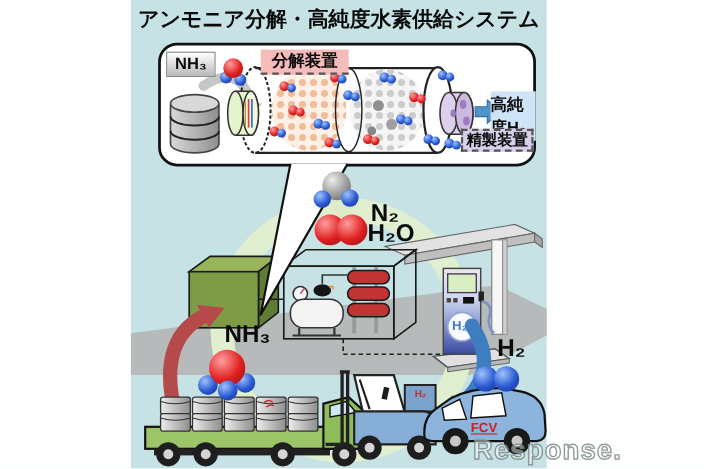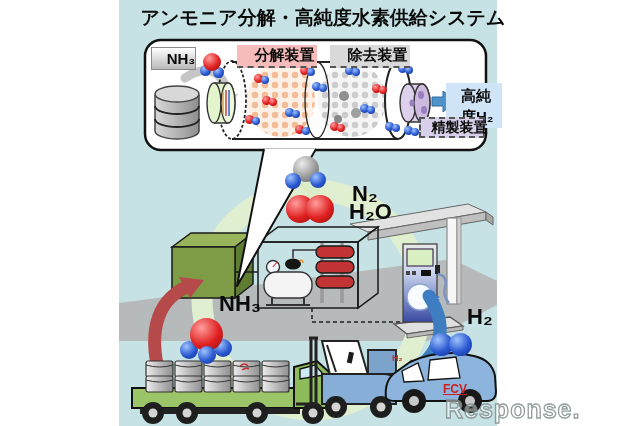--- a/index.html
+++ b/index.html
@@ -1,21 +1,21 @@
 <!DOCTYPE html>
 <html><head>
 <meta charset="utf-8">
 <style>
   html,body{margin:0;padding:0;background:#fff;}
   #stage{position:relative;width:640px;height:426px;overflow:hidden;background:#fff;
          font-family:"Liberation Sans","DejaVu Sans",sans-serif;}
   #content{position:absolute;left:119px;top:0;width:378px;height:426px;background:#c6e2e4;}
   svg.scene{position:absolute;left:0;top:0;width:640px;height:426px;}
   .lbl{position:absolute;display:flex;align-items:center;justify-content:center;
-       color:#0a0a0a;font-weight:bold;white-space:nowrap;padding-left:15px;}
+       color:#0a0a0a;font-weight:bold;white-space:nowrap;}
   #title{left:119px;top:5px;width:378px;height:26px;font-size:19px;letter-spacing:0px;}
   .tagbox{border-bottom:2px dashed #555;box-sizing:border-box;font-size:15px;}
   #lbl-decomp{left:237px;top:45px;width:80px;height:23px;background:#f6bcbc;}
   #lbl-removal{left:330px;top:45px;width:80px;height:23px;background:#d9d9d9;}
   #lbl-nh3-top{left:151px;top:47px;width:45px;height:23px;font-size:15px;
       background:linear-gradient(#ffffff,#b9b9b9);border:1px solid #8a8a8a;box-sizing:border-box;}
   #lbl-hp-h2{left:446px;top:83px;width:41px;height:45px;background:#cfe4f6;font-size:15px;
       line-height:21px;white-space:normal;word-break:break-all;text-align:left;}
   #lbl-purif{left:419px;top:117px;width:66px;height:21px;background:#d8d0ea;
       border:2px dashed #555;box-sizing:border-box;font-size:14px;}
@@ -320,21 +320,20 @@
       </div>
     <div class="mol" style="left:404px;top:126px;">
         <span class="sp blue a"></span>
         <span class="sp blue b"></span>
       </div>
   </div>
 
   <div class="lbl" id="title">アンモニア分解・高純度水素供給システム</div>
   <div class="lbl" id="lbl-nh3-top">NH₃</div>
   <div class="lbl tagbox" id="lbl-decomp">分解装置</div>
-  <div class="lbl tagbox" id="lbl-removal">除去装置</div>
   <div class="lbl" id="lbl-hp-h2">高純度H₂</div>
   <div class="lbl" id="lbl-purif">精製装置</div>
   <div class="lbl" id="lbl-h2o">H₂O</div>
   <div class="lbl" id="lbl-n2">N₂</div>
   <div class="lbl" id="lbl-nh3-mid">NH₃</div>
   <div class="lbl" id="lbl-h2-right">H₂</div>
   <div class="lbl" id="lbl-disp-h2">H₂</div>
   <div class="lbl" id="lbl-fork-h2">H₂</div>
   <div class="lbl" id="lbl-fcv">FCV</div>
   <div class="lbl" id="watermark">Response.</div>

